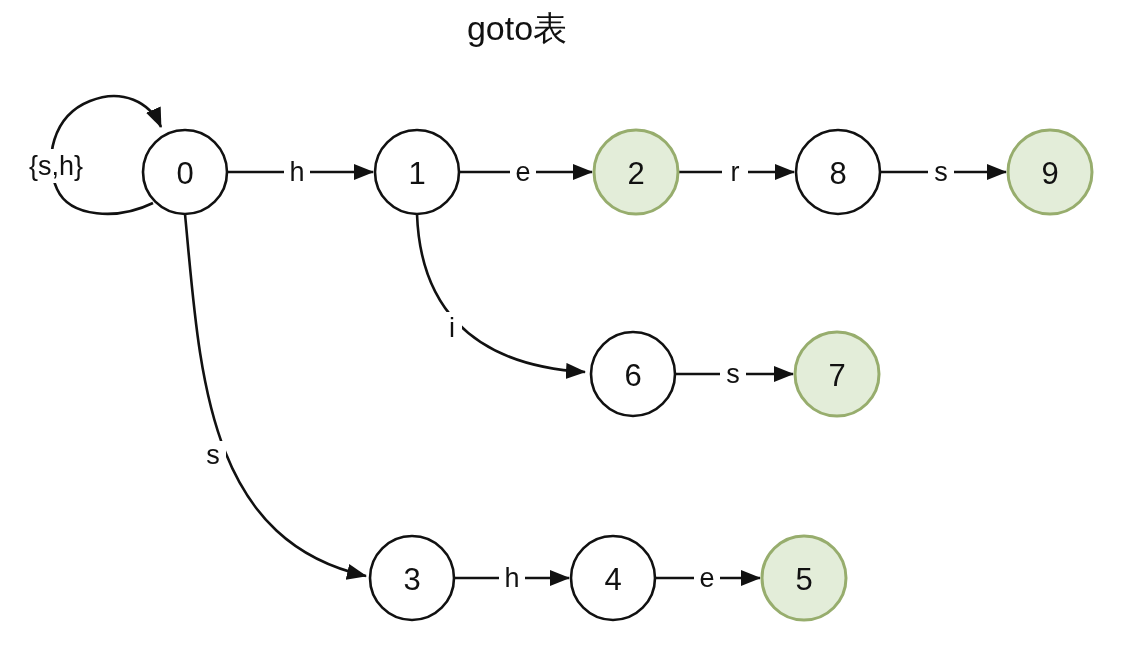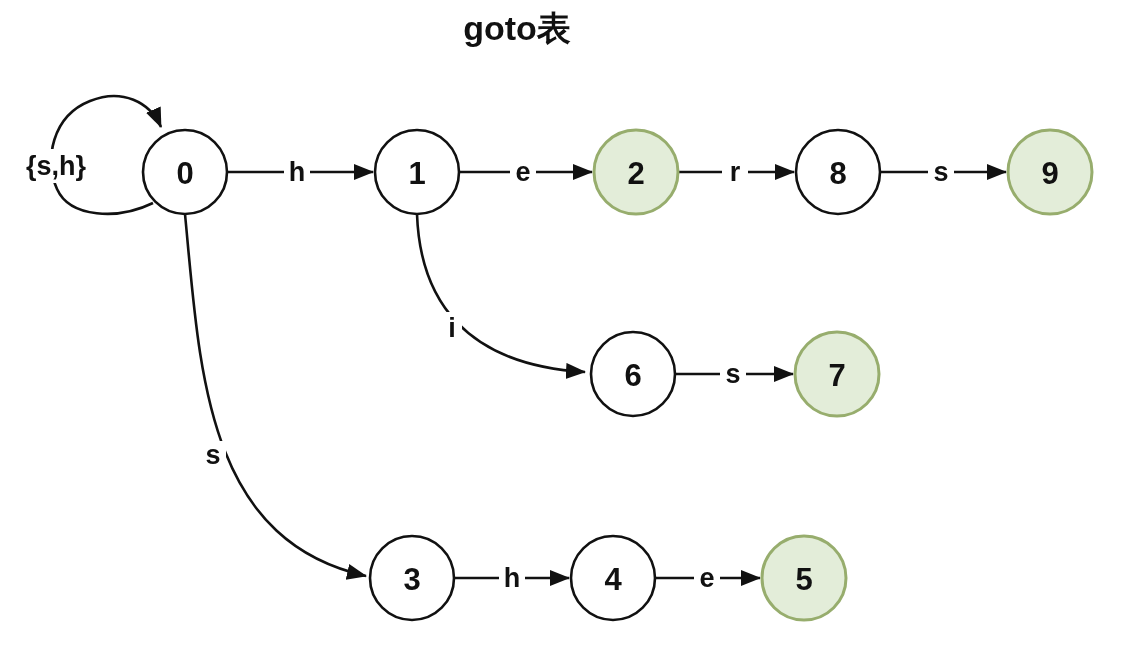--- a/index.html
+++ b/index.html
@@ -8,21 +8,20 @@
     width: 1126px;
     height: 646px;
     background: #ffffff;
     overflow: hidden;
     font-family: "Liberation Sans", sans-serif;
   }
   .canvas {
     position: relative;
     width: 1126px;
     height: 646px;
-    font-weight: bold;
   }
   svg.graph {
     position: absolute;
     left: 0;
     top: 0;
   }
   .edge {
     stroke: #111111;
     stroke-width: 2.6;
     fill: none;

